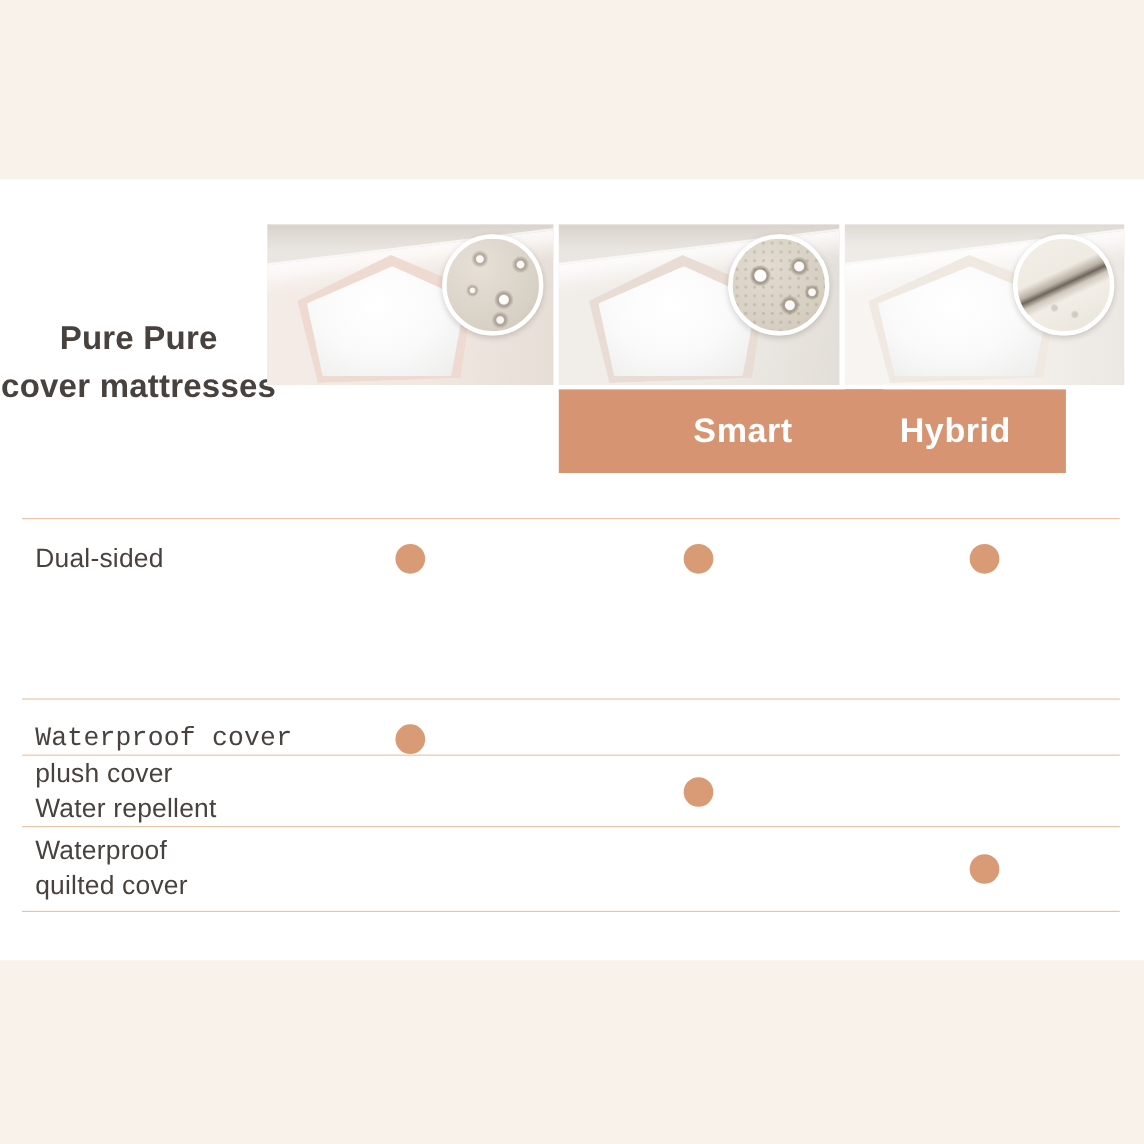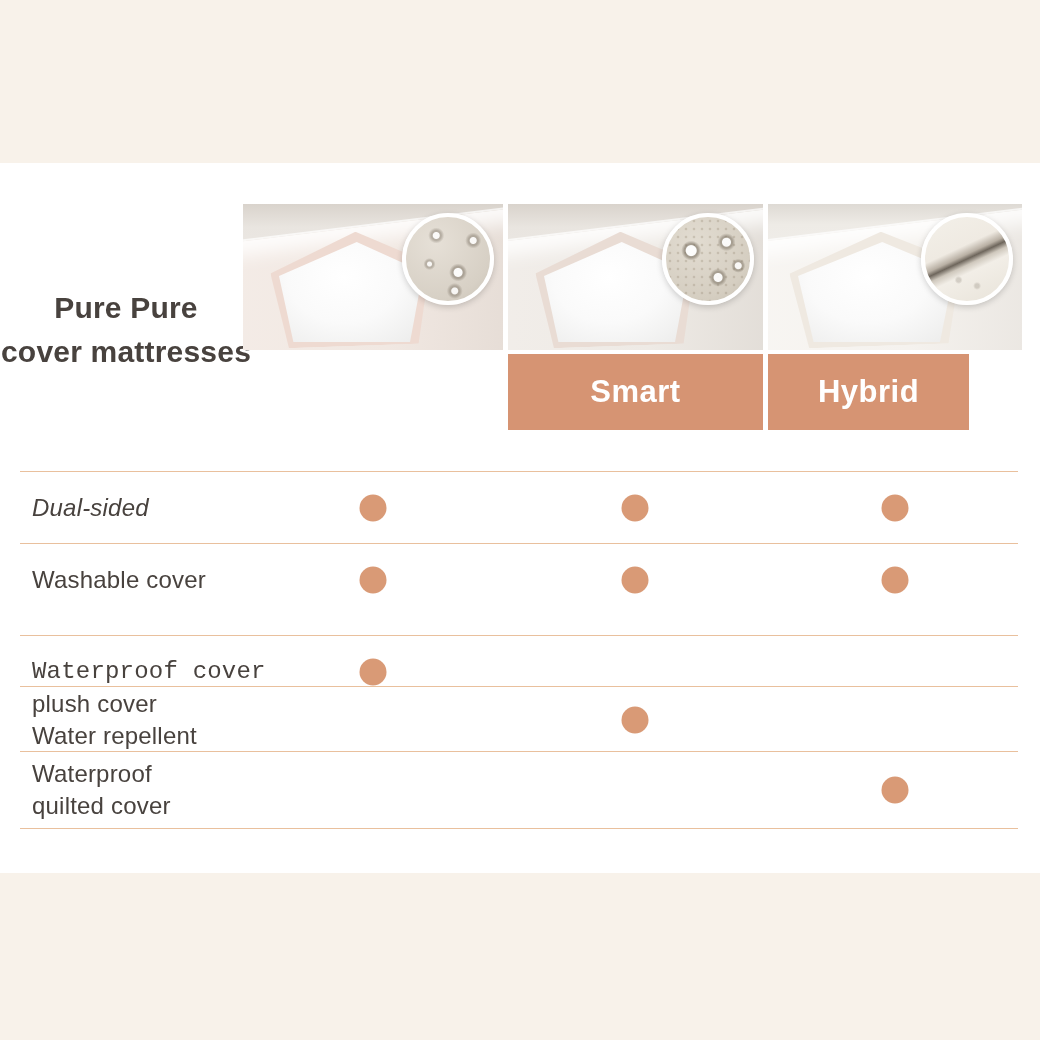--- a/index.html
+++ b/index.html
@@ -84,30 +84,30 @@
 
   
   .band {
     position: absolute; top: 354px; height: 76px;
     background: var(--accent, #d69473);
     display: flex; align-items: center; justify-content: center;
     color: #ffffff; font-size: 31px; font-weight: bold; letter-spacing: 0.5px;
     cursor: pointer;
   }
   .band-dry    { left: 243px; width: 260px; }
-  .band-smart  { left: 508px; width: 255px; }
+  .band-smart  { left: 508px; width: 255px; padding-left: 40px; }
   .band-hybrid { left: 768px; width: 201px; }
 
   
   .feature-row {
     position: absolute; left: 20px; width: 998px;
     border-top: 1px solid var(--divider, #e9c09d);
   }
   .feature-row.last { border-bottom: 1px solid var(--divider, #e9c09d); }
-  .row-1 { top: 471px; height: 72px; font-style: italic; }
+  .row-1 { top: 471px; height: 72px; }
   .row-2 { top: 543px; height: 71px; }
   .row-3 { top: 635px; height: 72px; font-family: Liberation Mono, monospace; }
   .row-4 { top: 686px; height: 65px; }
   .row-5 { top: 751px; height: 76px; }
 
   .feature-label {
     position: absolute; left: 12px; top: 50%; transform: translateY(-50%);
     font-size: 24px; line-height: 32px; letter-spacing: 0.2px; white-space: nowrap;
   }
   .dot {
@@ -156,29 +156,20 @@
 
   <div class="feature-row row-1">
     <div class="feature-label">
       <div>Dual-sided</div>
     </div>
     <span class="dot dot-dry"></span>
     <span class="dot dot-smart"></span>
     <span class="dot dot-hybrid"></span>
   </div>
 
-  <div class="feature-row row-2">
-    <div class="feature-label">
-      <div>Washable cover</div>
-      <div></div>
-    </div>
-    <span class="dot dot-dry"></span>
-    <span class="dot dot-smart"></span>
-    <span class="dot dot-hybrid"></span>
-  </div>
 
   <div class="feature-row row-3">
     <div class="feature-label">
       <div>Waterproof cover</div>
       <div></div>
     </div>
     <span class="dot dot-dry"></span>
 
   </div>
 

